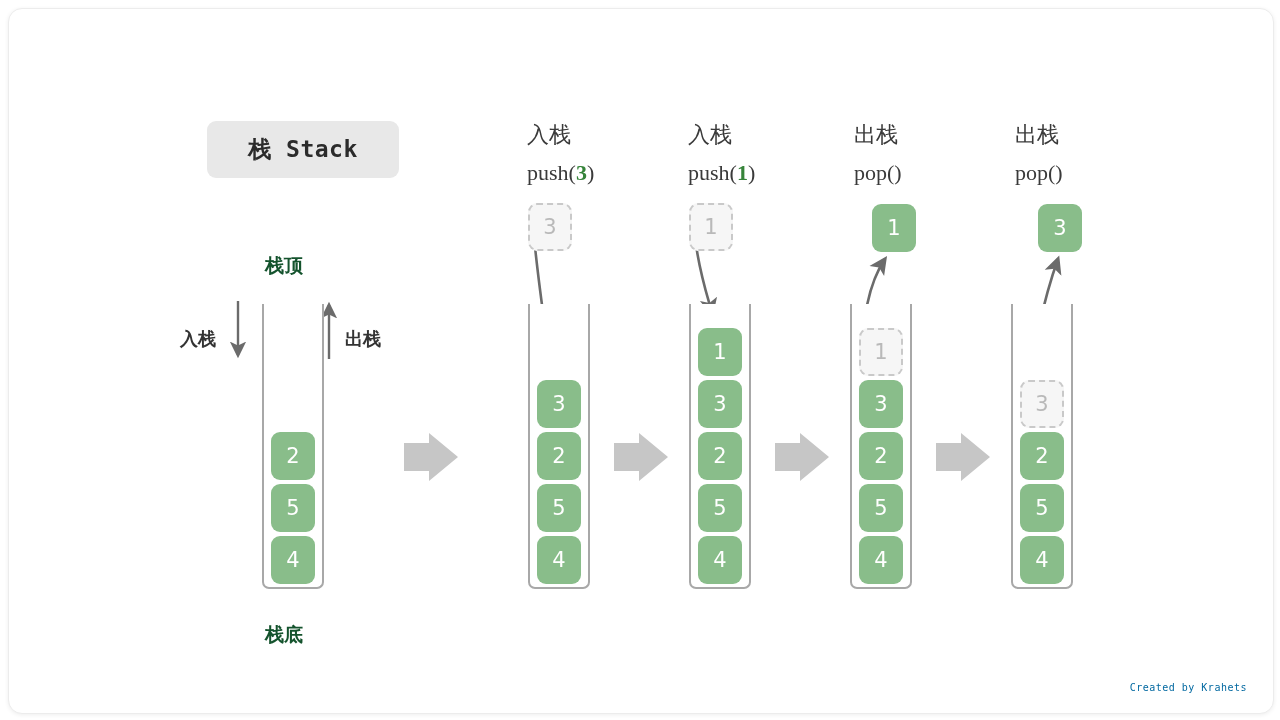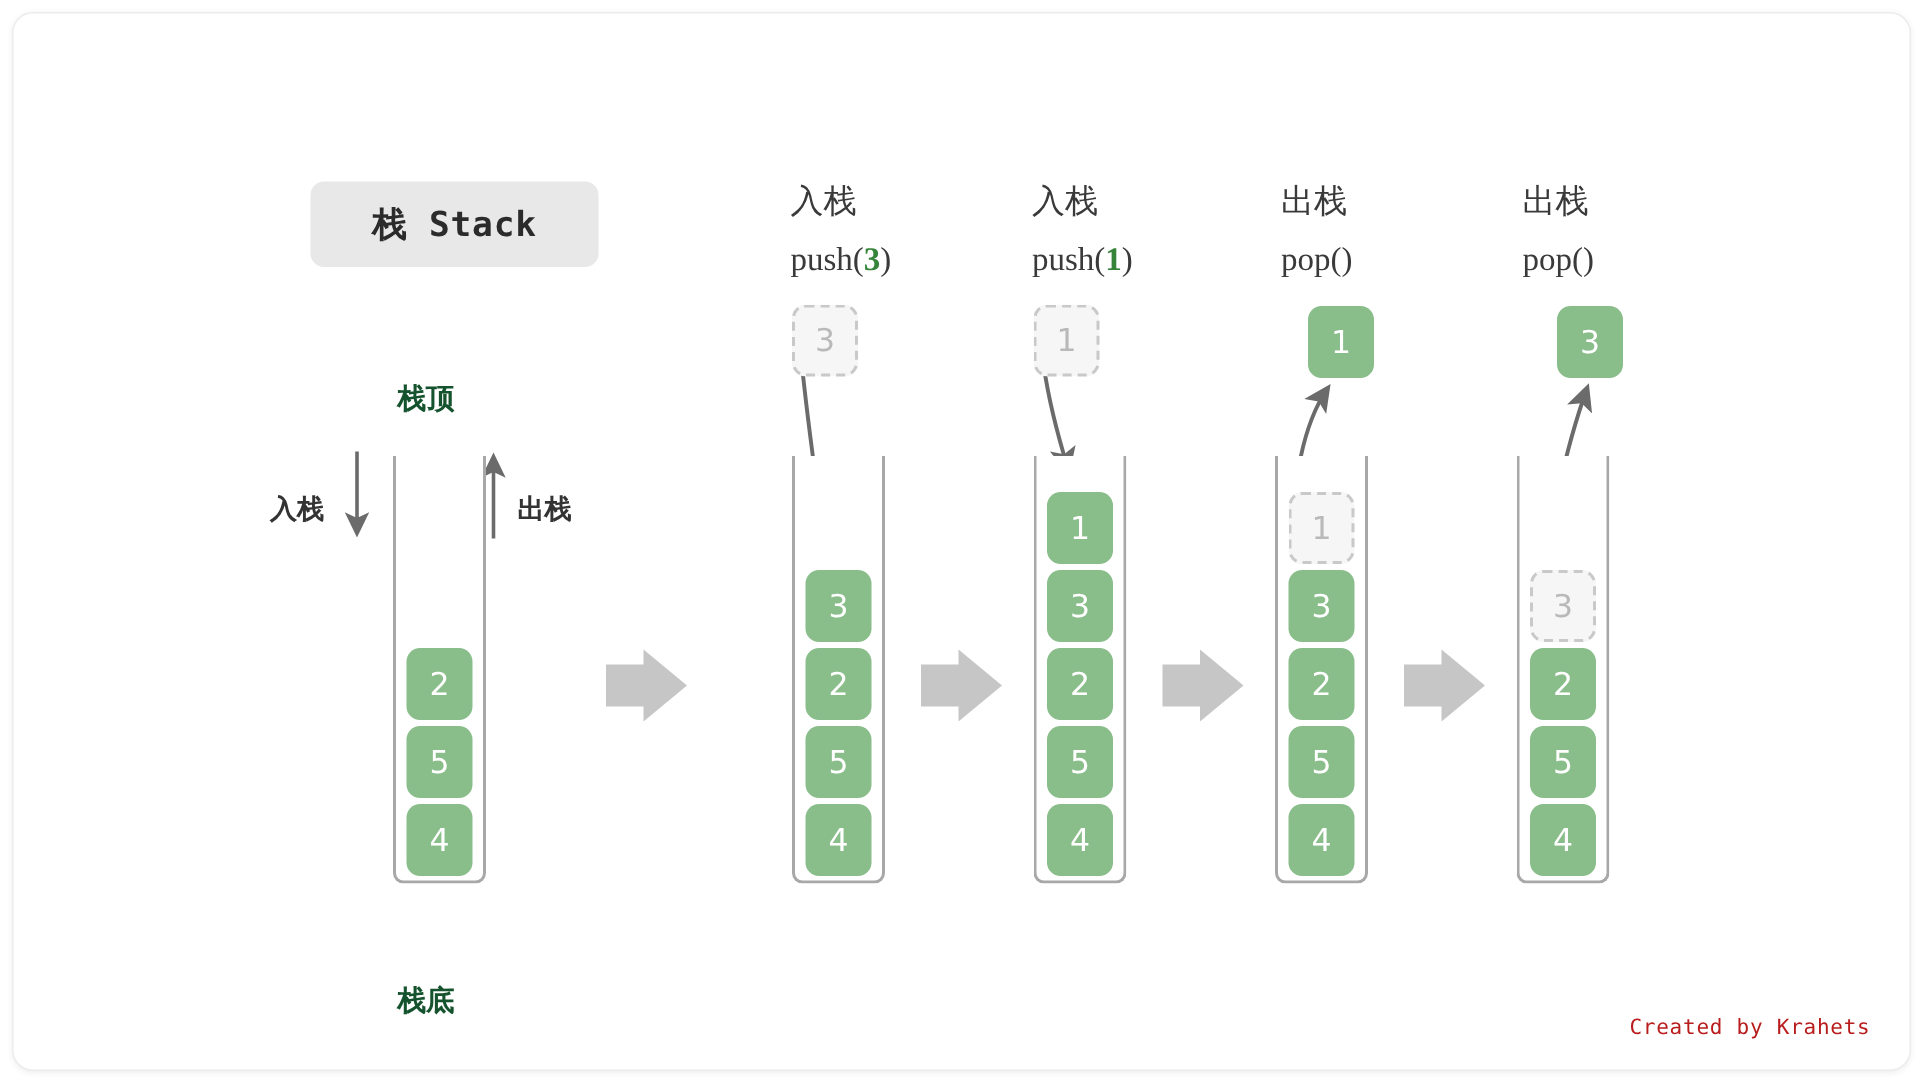--- a/index.html
+++ b/index.html
@@ -124,22 +124,22 @@
     width: 1264px; height: 704px;
     pointer-events: none;
   }
 
   
   .footer {
     position: absolute;
     right: 26px;
     bottom: 20px;
     font-family: "DejaVu Sans Mono", "Liberation Mono", monospace;
-    font-size: 14px;
-    color: #b91c1c;
+    font-size: 10px;
+    color: #0369a1;
     letter-spacing: 0.5px;
   }
 </style>
 </head>
 <body>
 
 <div class="canvas">
 
   <div class="title-badge">栈 Stack</div>
 
@@ -191,21 +191,21 @@
   <div class="label" style="left:256px; top:244px;">栈顶</div>
 
   <div class="label-sm" style="left:171px; top:318px;">入栈</div>
   <div class="label-sm" style="left:336px; top:318px;">出栈</div>
 
   <div class="stack" style="left:253px; top:295px;"></div>
   <div class="cell filled" style="left:262px; top:423px;">2</div>
   <div class="cell filled" style="left:262px; top:475px;">5</div>
   <div class="cell filled" style="left:262px; top:527px;">4</div>
 
-  <div class="label" style="left:256px; top:613px;margin-top:32px;">栈底</div>
+  <div class="label" style="left:256px; top:613px;">栈底</div>
 
   <div class="stage-head" style="left:518px; top:107px;">
     <span class="cn">入栈</span>
     <span class="code"><span>push(</span><span class="num">3</span><span>)</span></span>
   </div>
 
   <div class="cell ghost" style="left:519px; top:194px;">3</div>
 
   <div class="stack" style="left:519px; top:295px;"></div>
   <div class="cell filled" style="left:528px; top:371px;">3</div>

